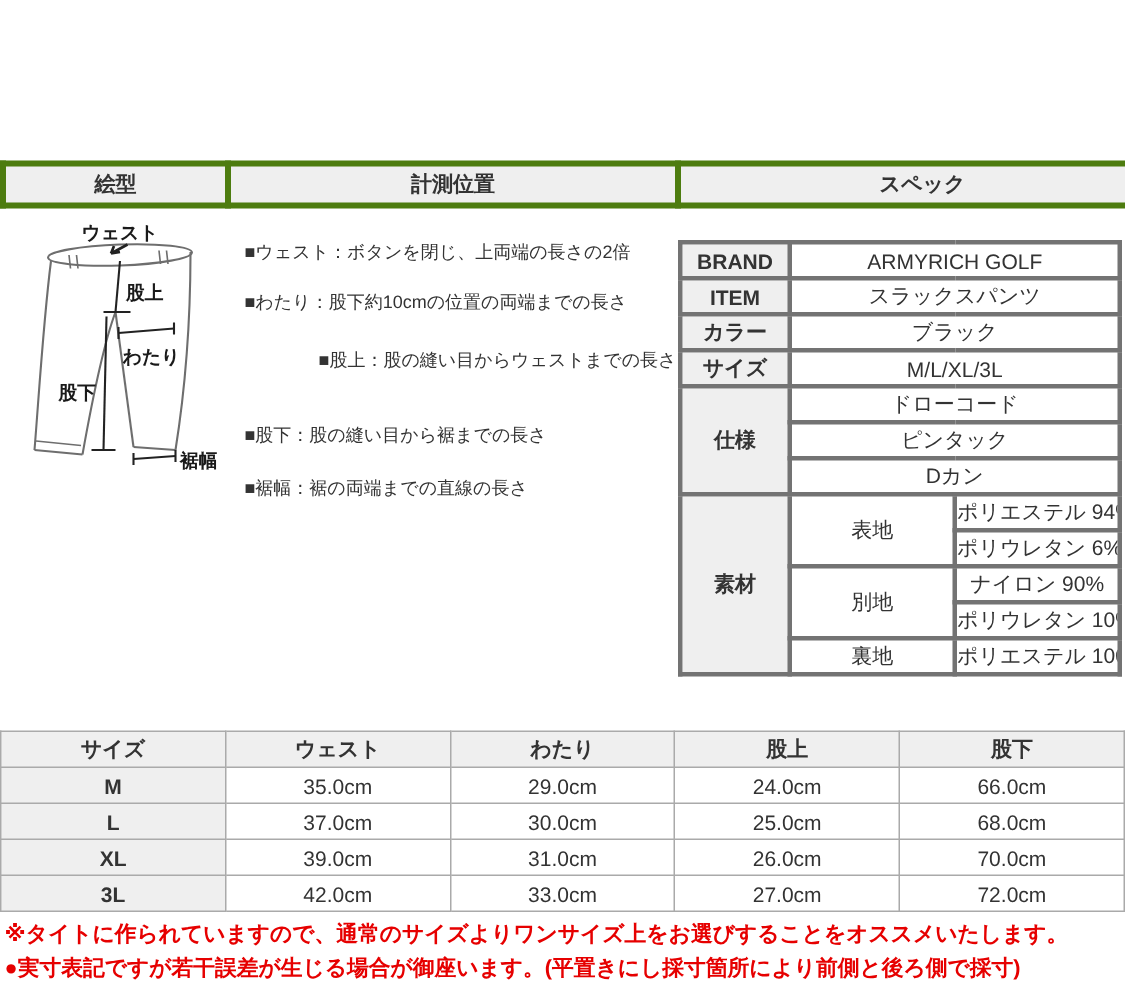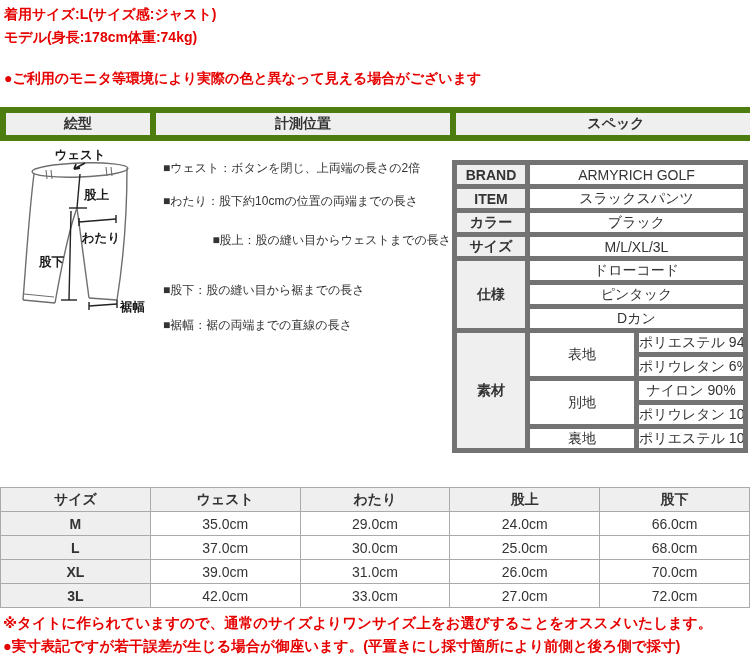--- a/index.html
+++ b/index.html
@@ -29,21 +29,21 @@
 
   
   table.header-table {
     position: absolute;
     left: 0; top: 107px;
     width: 750px;
     border-collapse: collapse;
     table-layout: fixed;
   }
   table.header-table td {
-    border: 6px solid #4d7c0f;
+    border: 4px solid #4d7c0f;
     background: #efefef;
     height: 28px;
     text-align: center;
     vertical-align: middle;
     font-size: 14px;
     font-weight: bold;
     color: #333333;
   }
   .col-drawing { width: 150px; }
   .col-measure { width: 300px; }
@@ -79,21 +79,21 @@
 
   
   table.spec-table {
     position: absolute;
     left: 452px; top: 160px;
     width: 296px;
     border-collapse: collapse;
     table-layout: fixed;
   }
   table.spec-table td {
-    border: 5px solid #737373;
+    border: 3px solid #737373;
     height: 24px;
     text-align: center;
     vertical-align: middle;
     font-size: 14px;
     color: #333333;
     background: #ffffff;
     overflow: hidden;
     white-space: nowrap;
   }
   table.spec-table td.lbl {
@@ -133,25 +133,20 @@
     font-weight: bold;
     color: #e60000;
   }
   .bottom-notes p { margin: 0; line-height: 23px; }
 </style>
 </head>
 <body>
 
 <div class="page">
 
-  <div class="top-notes">
-    <p>着用サイズ:L(サイズ感:ジャスト)</p>
-    <p>モデル(身長:178cm体重:74kg)</p>
-    <p class="gap">●ご利用のモニタ等環境により実際の色と異なって見える場合がございます</p>
-  </div>
 
   <table class="header-table">
     <tbody>
         <tr>
       <td class="col-drawing">絵型</td>
       <td class="col-measure">計測位置</td>
       <td class="col-spec">スペック</td>
     </tr>
   </tbody>
     </table>

